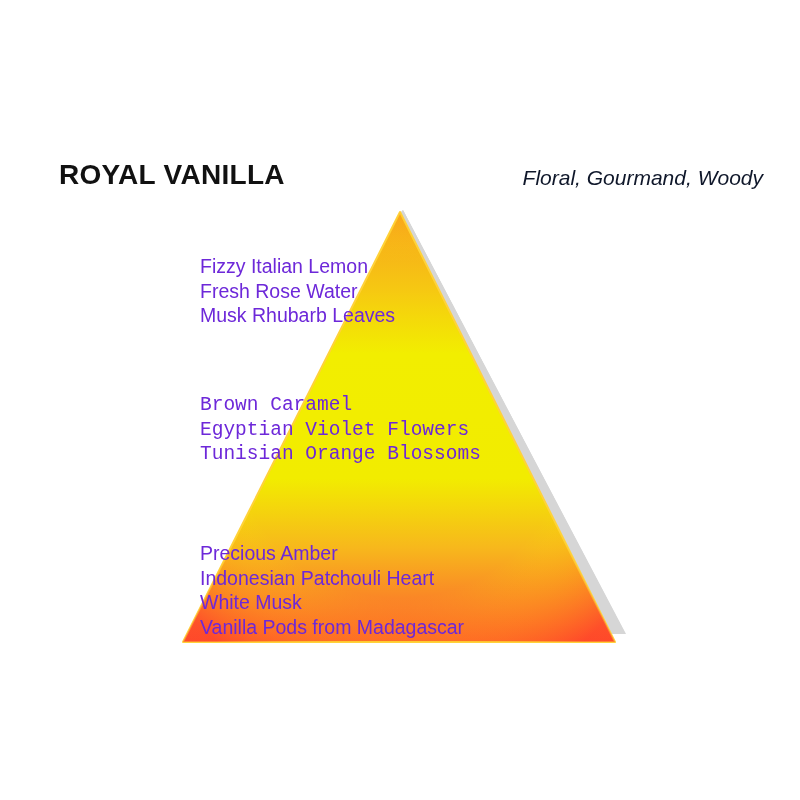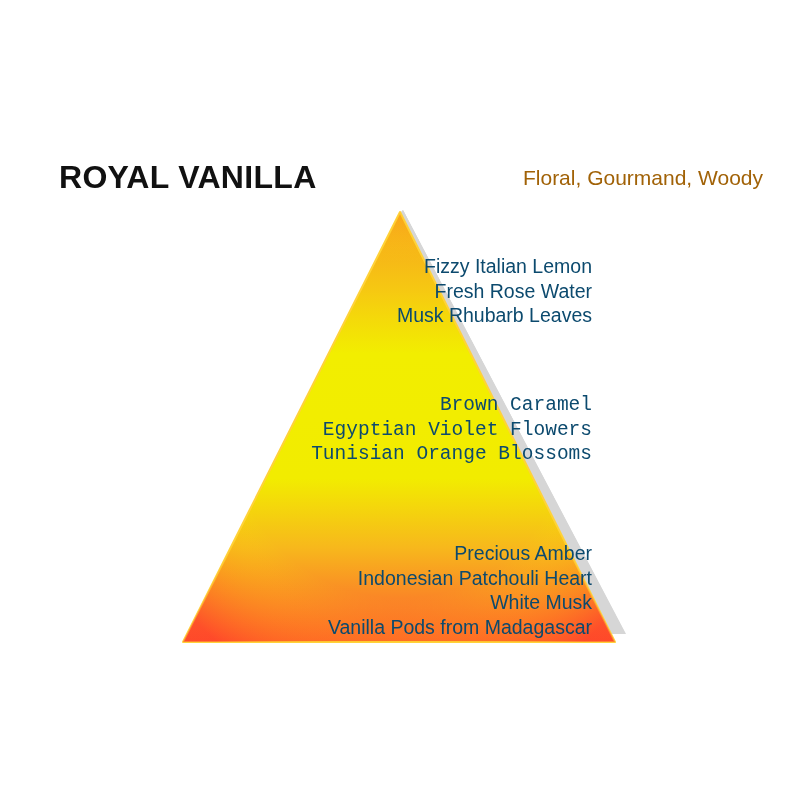--- a/index.html
+++ b/index.html
@@ -11,49 +11,50 @@
       width: 800px;
       height: 800px;
       position: relative;
       overflow: hidden;
       font-family: "Liberation Sans", sans-serif;
     }
     .title {
       position: absolute;
       left: 59px;
       top: 159px;
-      font-size: 32px;
+      font-size: 28px;
       font-weight: bold;
       color: #111111;
       letter-spacing: 0.3px;
       white-space: nowrap;
     }
     .subtitle {
       position: absolute;
       right: 37px;
       top: 166px;
       font-size: 21px;
-      color: #a16207;
+      font-style: italic;
+      color: #0f172a;
       white-space: nowrap;
     }
     .pyramid-svg {
       position: absolute;
       left: 0;
       top: 0;
       width: 800px;
       height: 800px;
     }
     .tier {
       position: absolute;
-      left: 192px;
+      left: 200px;
       width: 400px;
-      text-align: right;
+      text-align: left;
       font-size: 19.5px;
       line-height: 24.5px;
-      color: #0c4a6e;
+      color: #6d28d9;
     }
     .tier .note { display: block; white-space: nowrap; }
     .tier-top { top: 254px; }
     .tier-middle { top: 393px; font-family: Liberation Mono, monospace; }
     .tier-base { top: 541px; }
   </style>
 </head>
 <body>
 
 <div class="title">ROYAL VANILLA</div>

